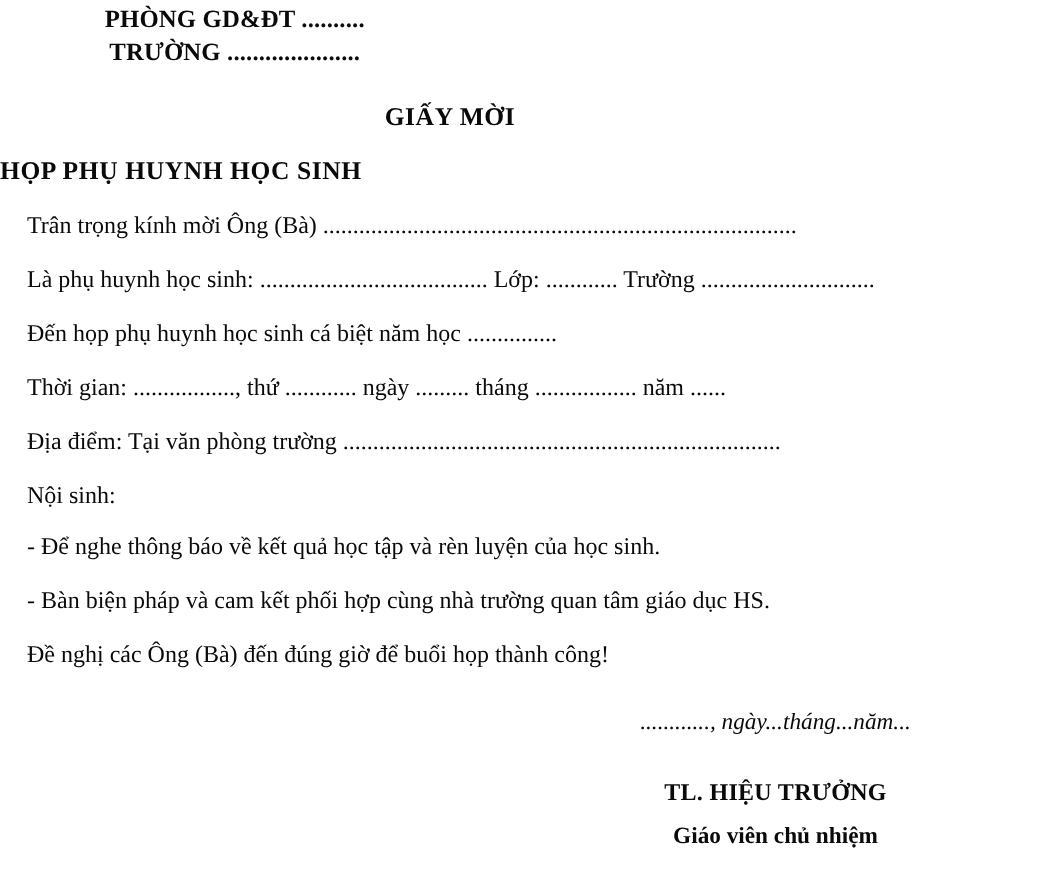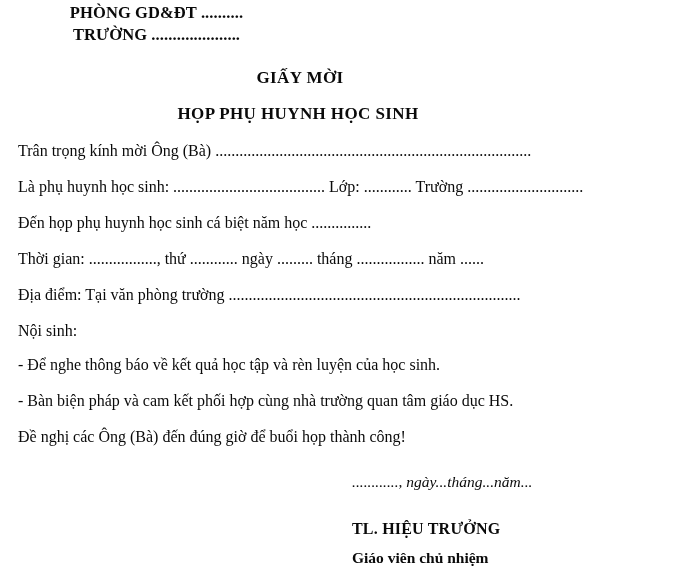--- a/index.html
+++ b/index.html
@@ -81,21 +81,21 @@
     text-align: center;
     font-weight: bold;
     font-size: 17px;
     letter-spacing: 0.4px;
   }
   .title-sub {
     position: absolute;
     top: 104px;
     left: 0;
     width: 596px;
-    text-align: center;
+    text-align: left;
     font-weight: bold;
     font-size: 17px;
     letter-spacing: 0.4px;
   }
 
   
   .body-block {
     position: absolute;
     top: 141px;
     left: 18px;
@@ -111,20 +111,21 @@
   .line.tight {
     margin-bottom: 14px;
   }
 
   
   .sign {
     position: absolute;
     top: 472px;
     left: 352px;
     width: 330px;
+    text-align: center;
   }
   .sign .date {
     font-style: italic;
     font-size: 15.5px;
     line-height: 20px;
     white-space: nowrap;
   }
   .sign .role {
     font-weight: bold;
     font-size: 16px;

